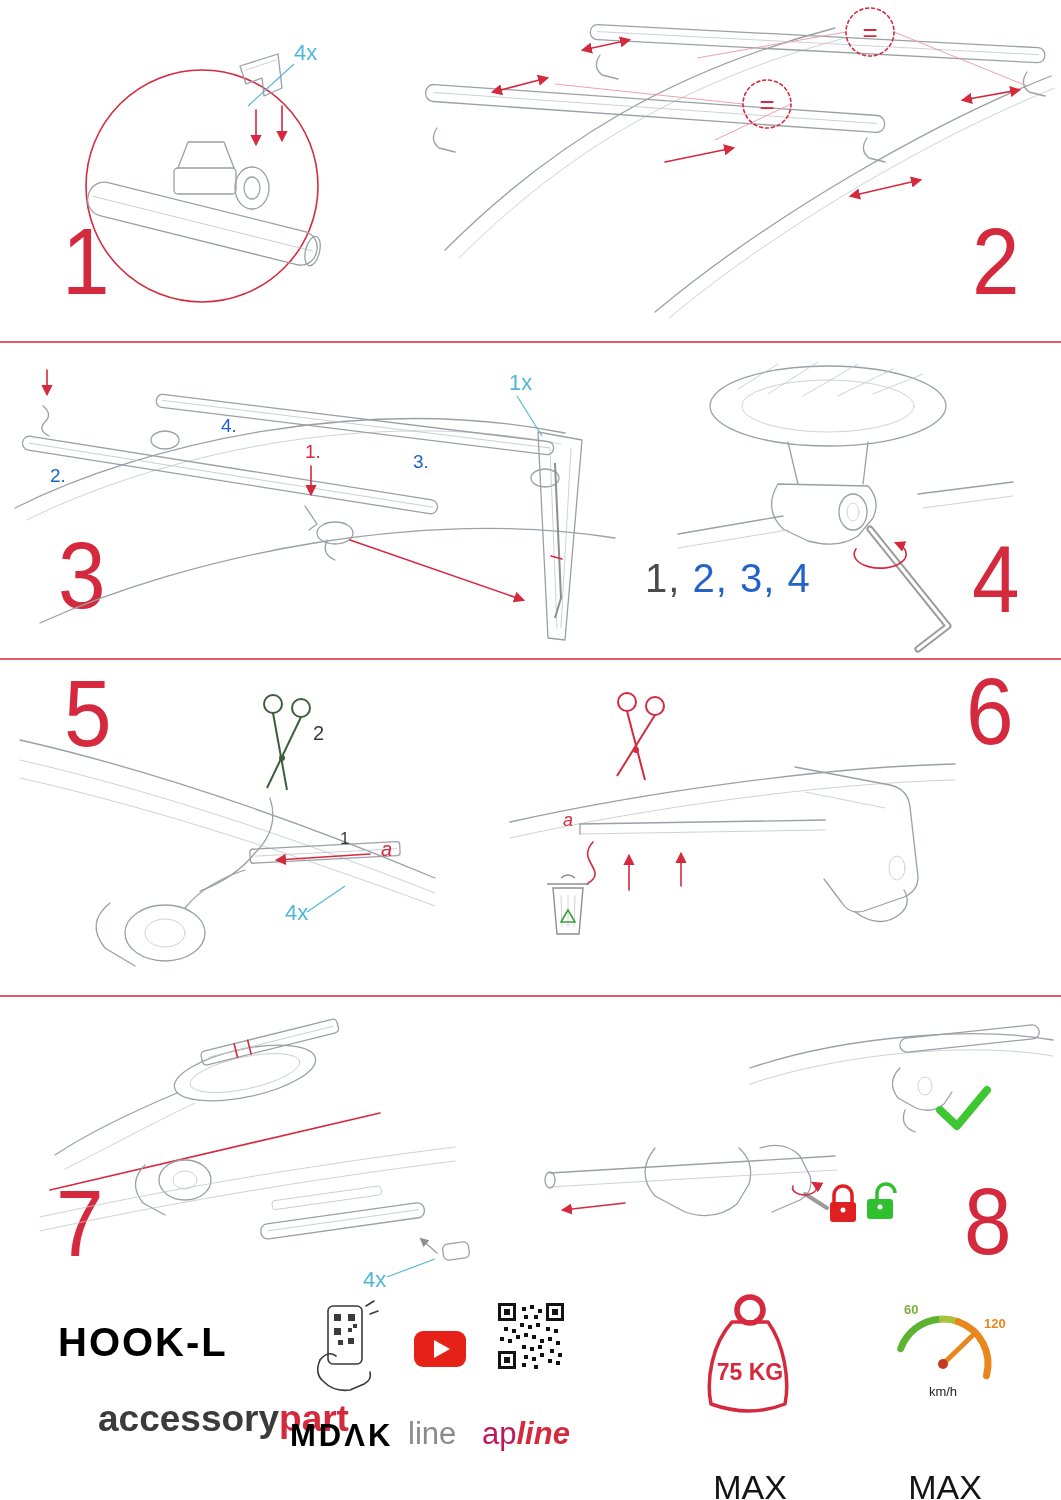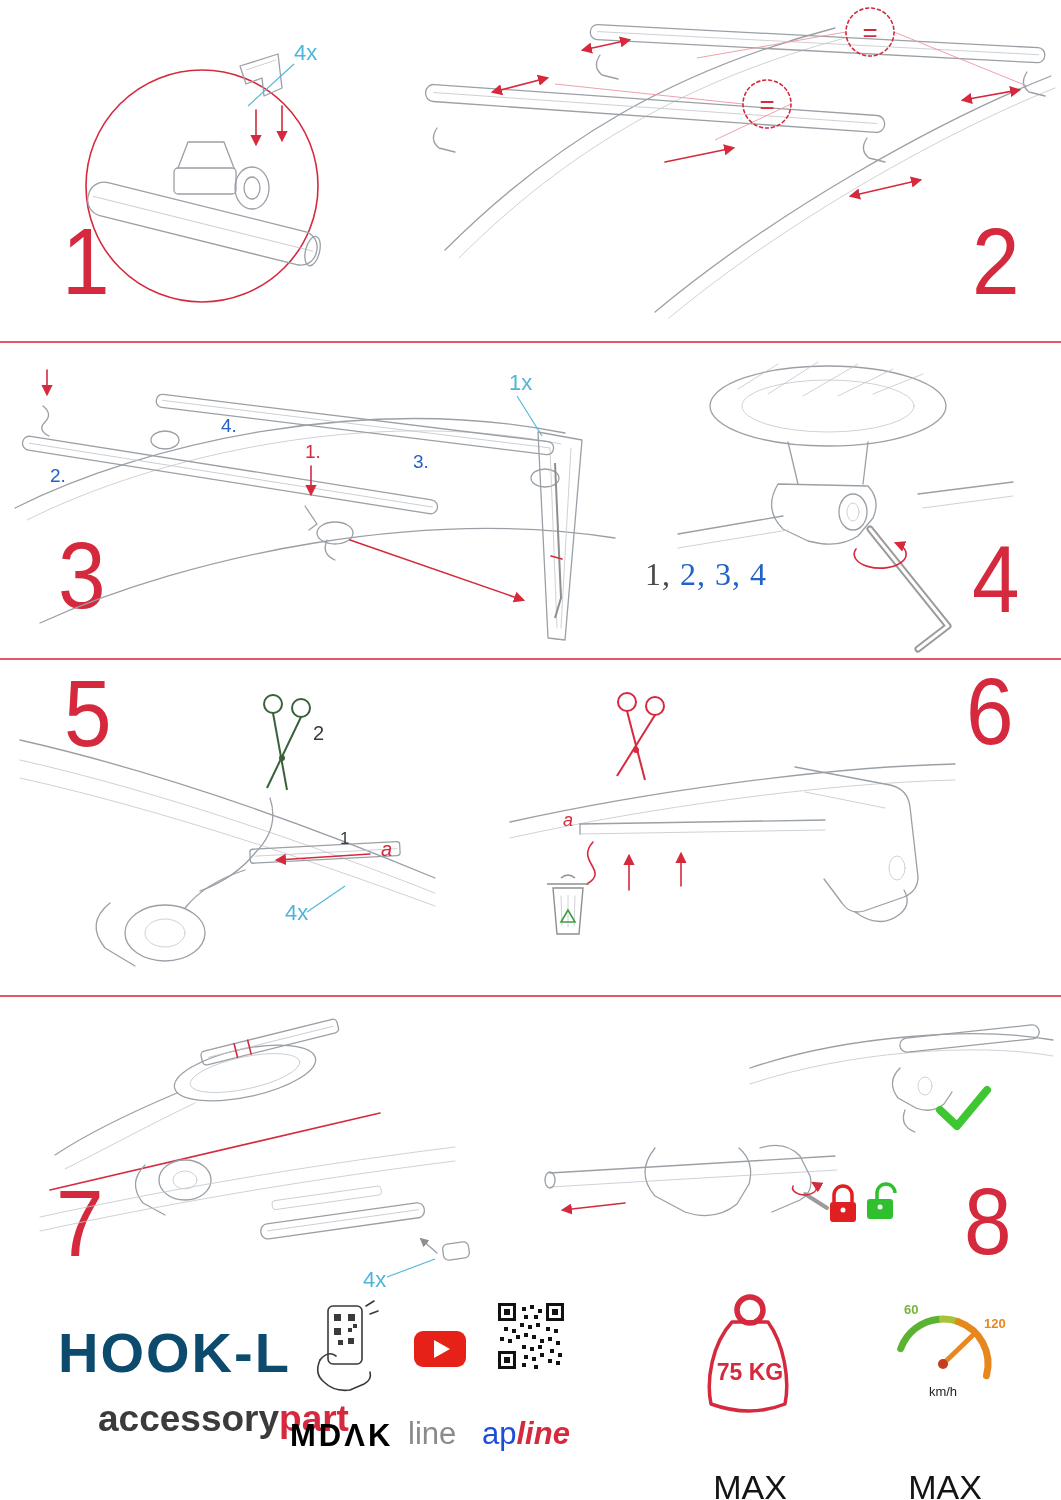--- a/index.html
+++ b/index.html
@@ -15,30 +15,30 @@
   svg.illus { position:absolute; overflow:visible; }
   .ln      { stroke:#9aa0a6; fill:none; stroke-width:1.3; stroke-linecap:round; stroke-linejoin:round; }
   .lnthin  { stroke:#c2c6ca; fill:none; stroke-width:0.8; stroke-linecap:round; }
   .redln   { stroke:#d5293d; fill:none; stroke-width:1.6; stroke-linecap:round; }
   .pinkln  { stroke:#eb97a2; fill:none; stroke-width:0.9; }
   .cyanln  { stroke:#4fb6d9; fill:none; stroke-width:1.1; }
   .cyantxt { fill:#4fb6d9; font-size:22px; font-family:"Liberation Sans",sans-serif; }
   .bluetxt { fill:#2262c9; font-size:19px; font-family:"Liberation Sans",sans-serif; }
   .redtxt  { fill:#d5293d; font-family:"Liberation Sans",sans-serif; }
   .darktxt { fill:#3a3a3a; font-family:"Liberation Sans",sans-serif; }
-  .seq-text { position:absolute; font-size:32px; letter-spacing:1px;font-family:Liberation Serif, serif; }
+  .seq-text { position:absolute; font-size:40px; letter-spacing:1px; }
   .seq-first { color:#4a4a4a; }
   .seq-rest  { color:#2262c9; }
-  .product-title { position:absolute; font-size:56px; font-weight:600; letter-spacing:2px; color:#0c4a6e; }
+  .product-title { position:absolute; font-size:40px; font-weight:600; letter-spacing:2px; color:#000000; }
   .brand-line { position:absolute; font-size:37px; font-weight:700;margin-left:40px; }
   .brand-prefix { color:#3b3b3b; }
   .brand-suffix { color:#d5293d; }
   .logo { position:absolute; font-size:31px; color:#8a8a8a; }
   .logo-mdak { font-weight:700; letter-spacing:3px; color:#000000; }
-  .logo-apline-prefix { color:#1d4ed8; }
+  .logo-apline-prefix { color:#be185d; }
   .logo-apline-suffix { color:#d5293d; font-weight:700;font-style:italic; }
   .max-label { position:absolute; font-size:34px; font-weight:500; color:#141414; text-align:center;margin-top:40px; }
 </style>
 </head>
 <body>
 
 <div class="page">
 
   <div class="divider" style="top:341px"></div>
   <div class="divider" style="top:658px"></div>

